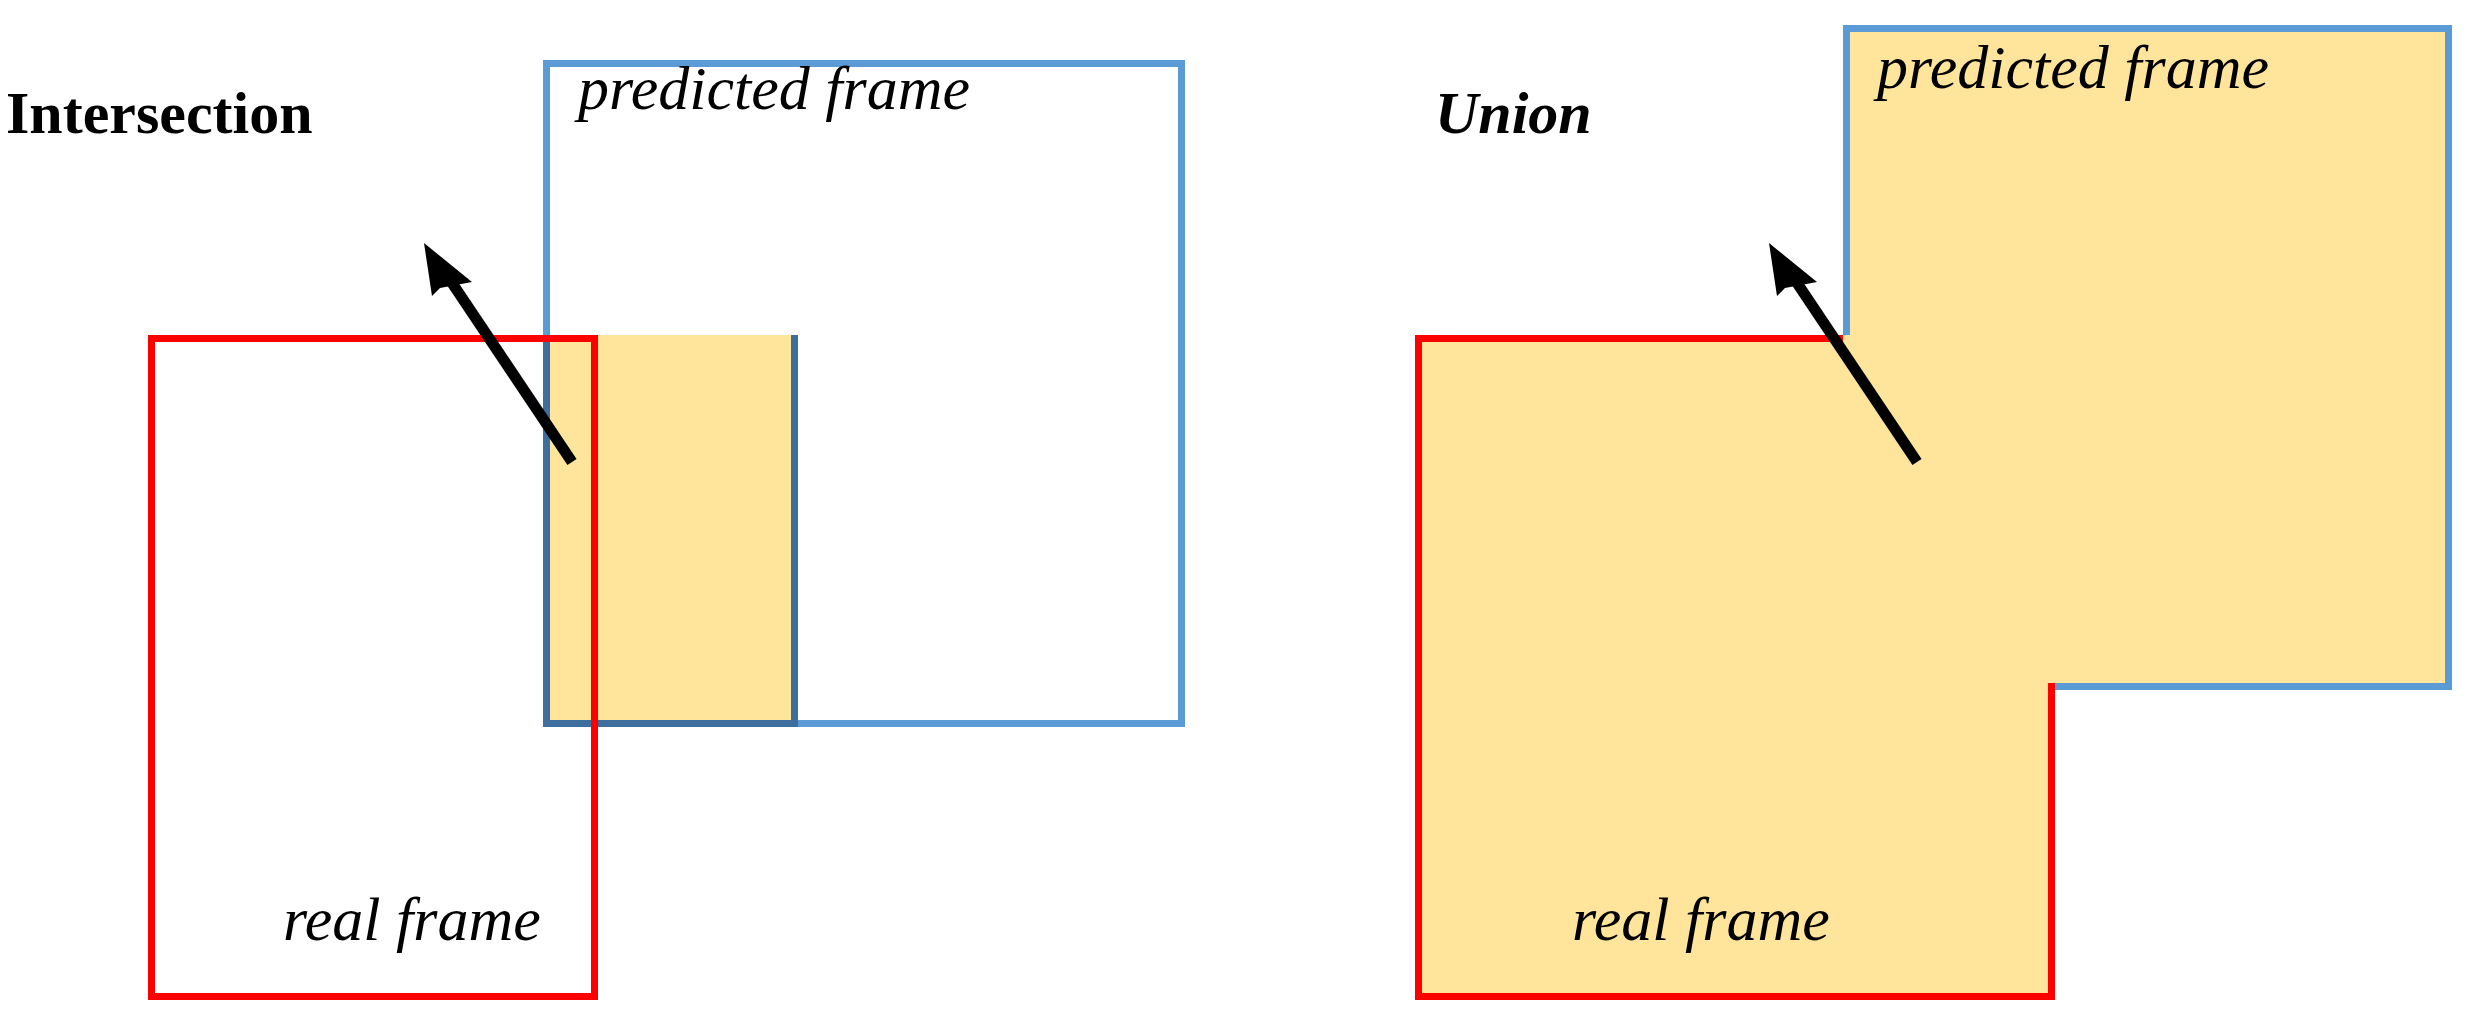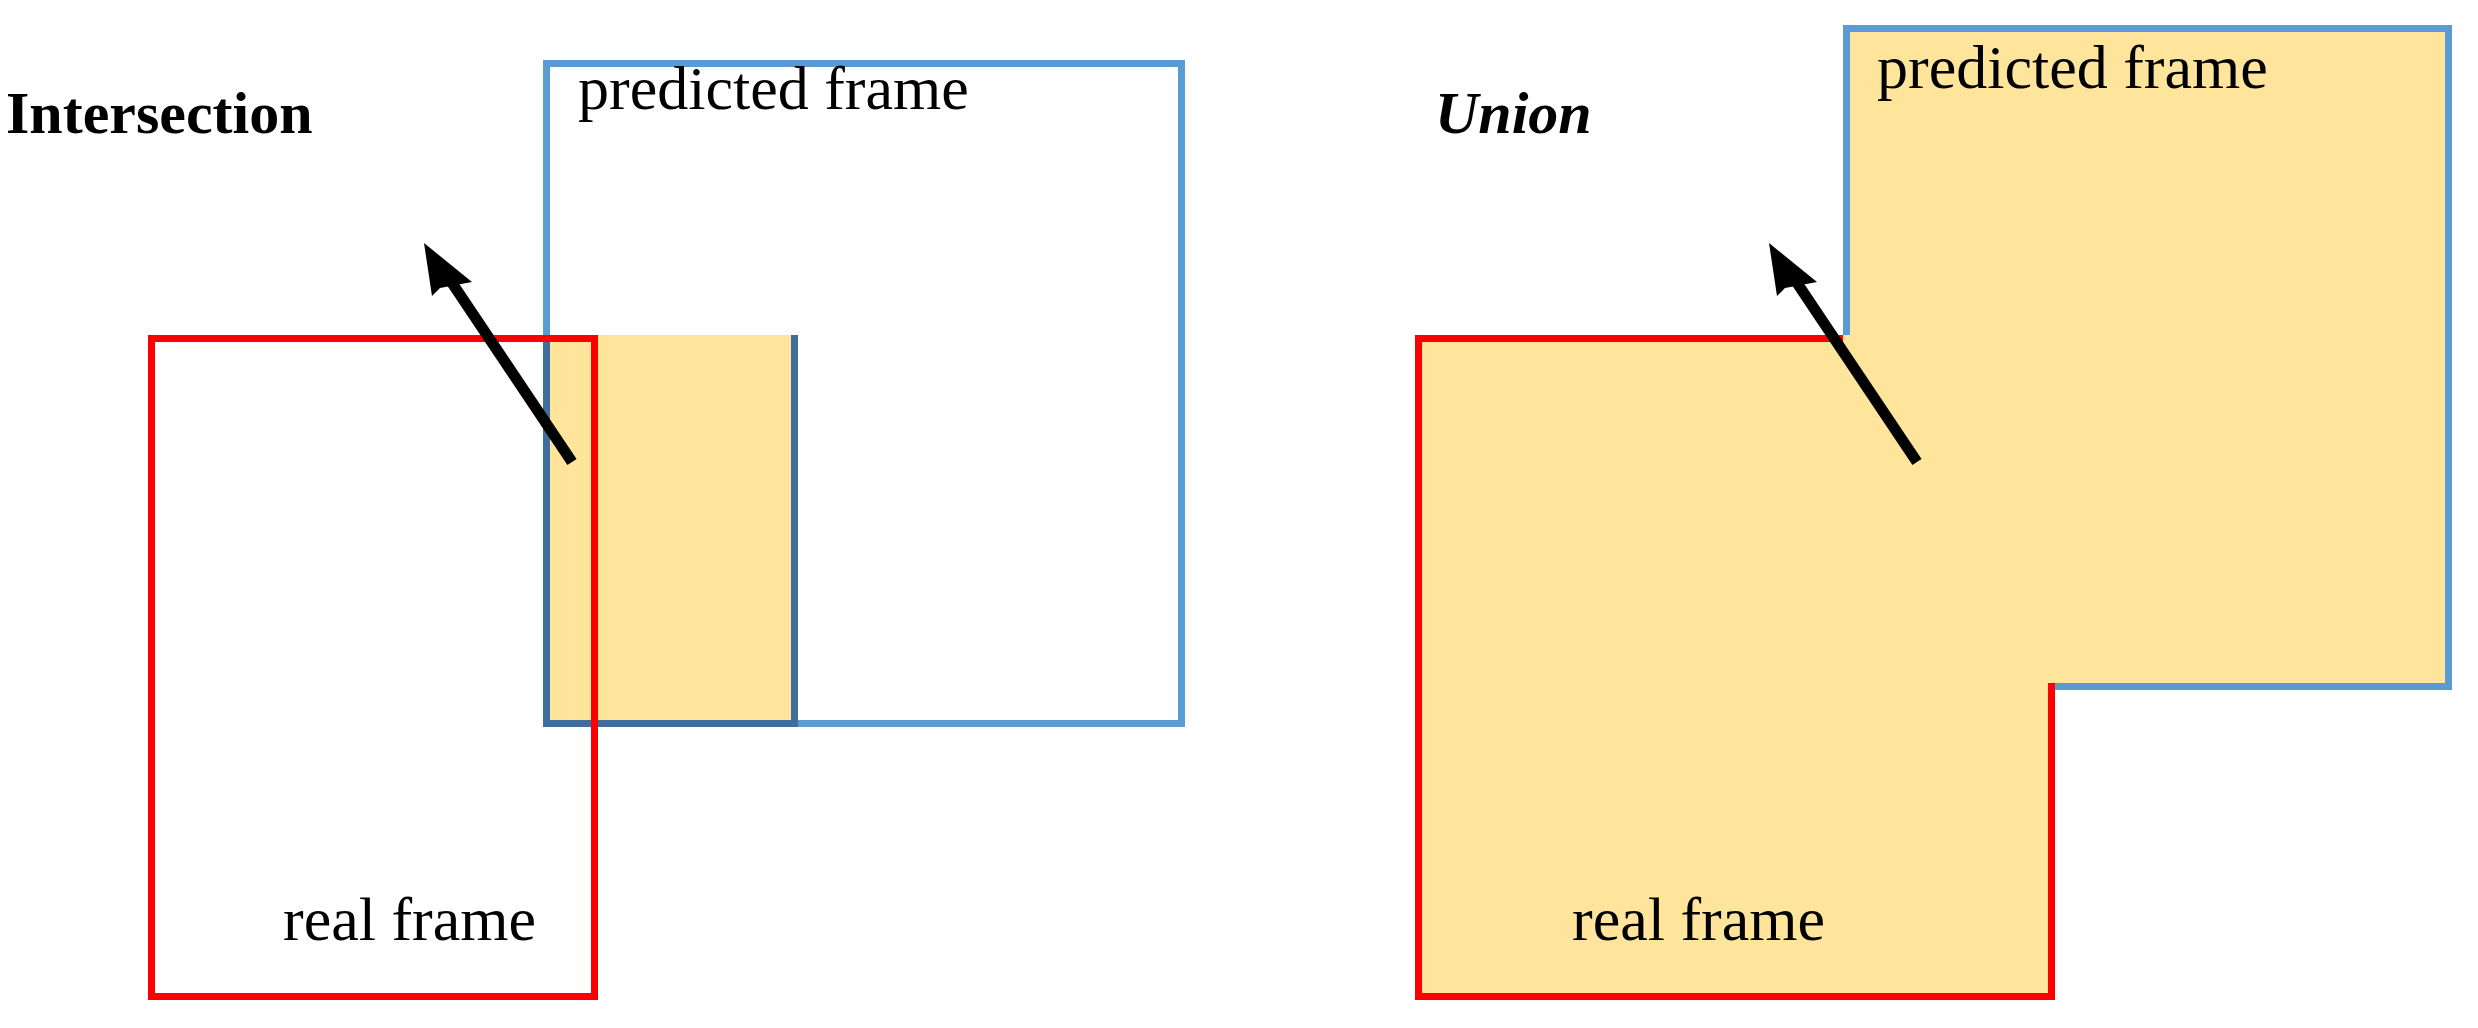--- a/index.html
+++ b/index.html
@@ -13,21 +13,21 @@
   .box{position:absolute;box-sizing:border-box;}
   .blue-box{border:7px solid #5b9bd5;}
   .red-box{border:7px solid #ff0000;}
   .fill-yellow{background:#ffe49c;}
   .overlap{position:absolute;box-sizing:border-box;background:#ffe49c;}
   .overlap-edge-r{border-right:7px solid #3d6e9e;}
   .overlap-edge-b{border-bottom:7px solid #3d6e9e;}
 
   .label{position:absolute;white-space:nowrap;color:#000;line-height:1;}
   .label-heading{font-weight:bold;font-size:60px;}
-  .label-frame{font-weight:normal;font-size:62px;}
+  .label-frame{font-weight:normal;font-size:62px;font-style:italic;}
 
   .arrow-svg{position:absolute;left:0;top:0;width:1239px;height:1028px;
              overflow:visible;pointer-events:none;}
 </style>
 </head>
 <body>
 
 <div class="stage">
 
   <div class="panel" id="panel-intersection">

